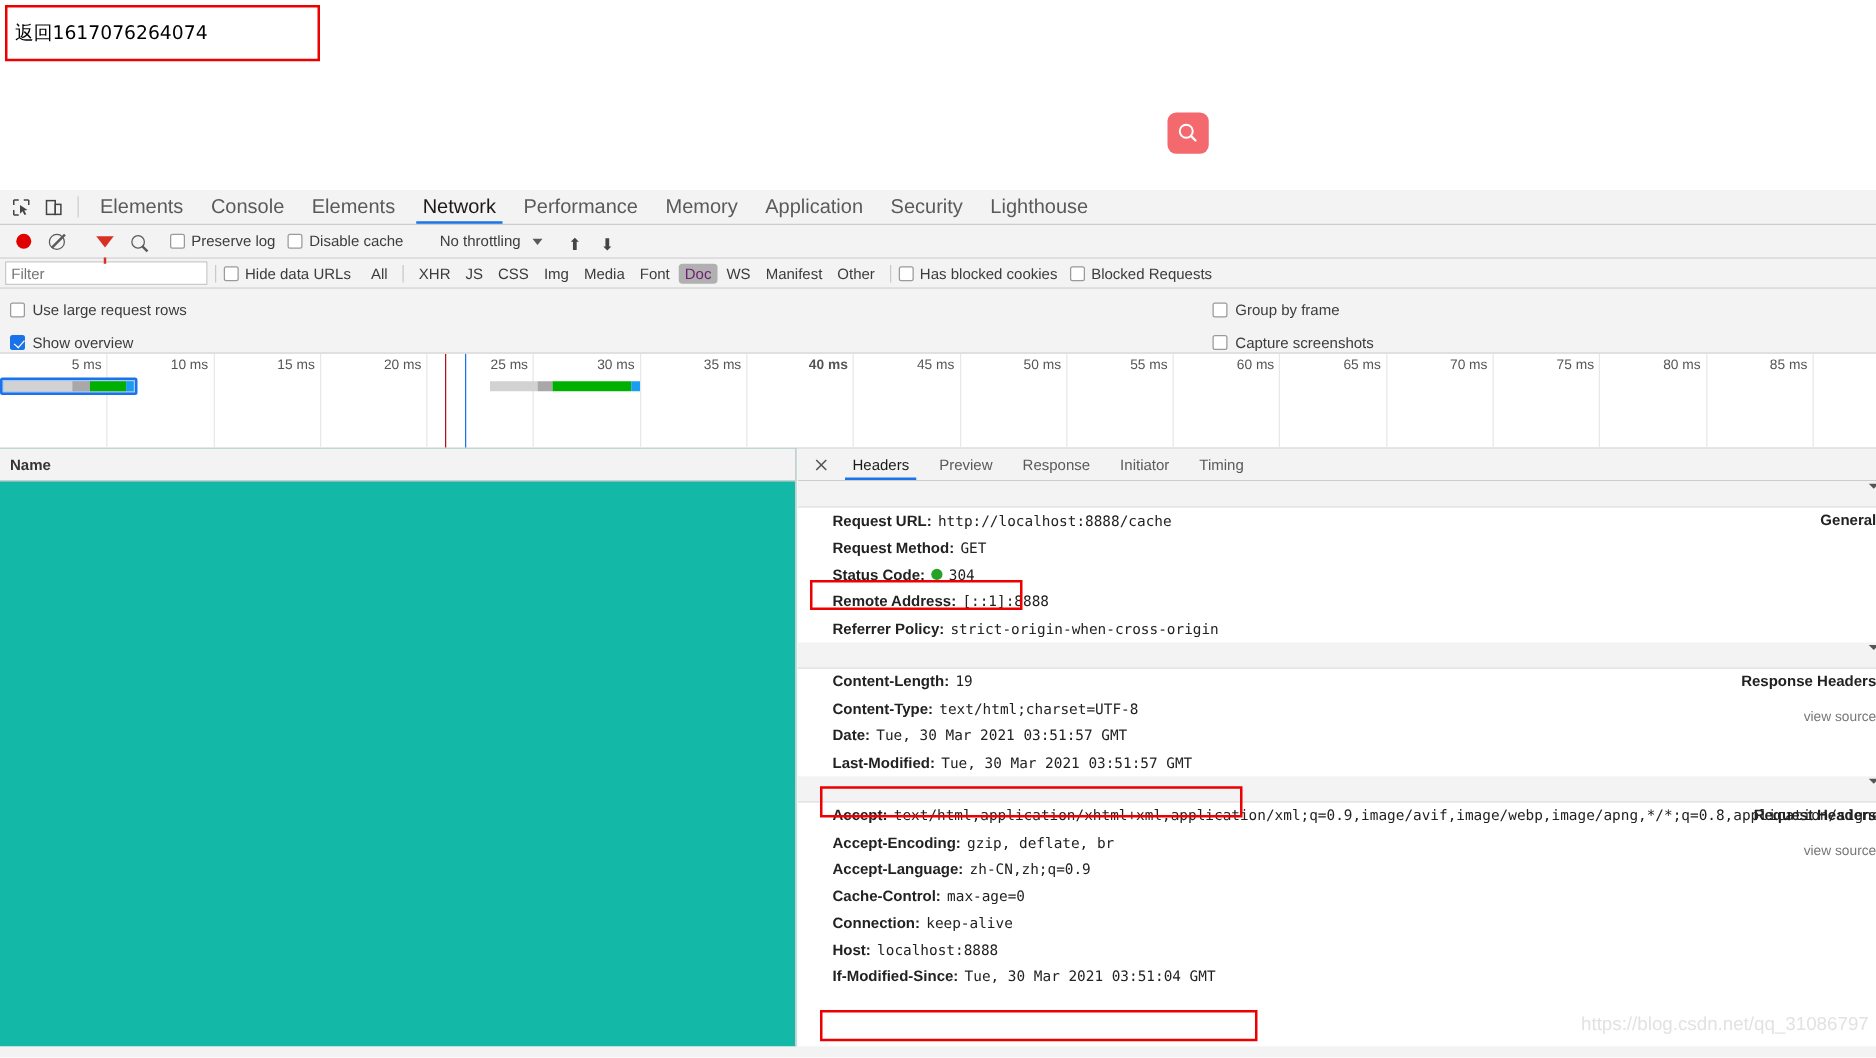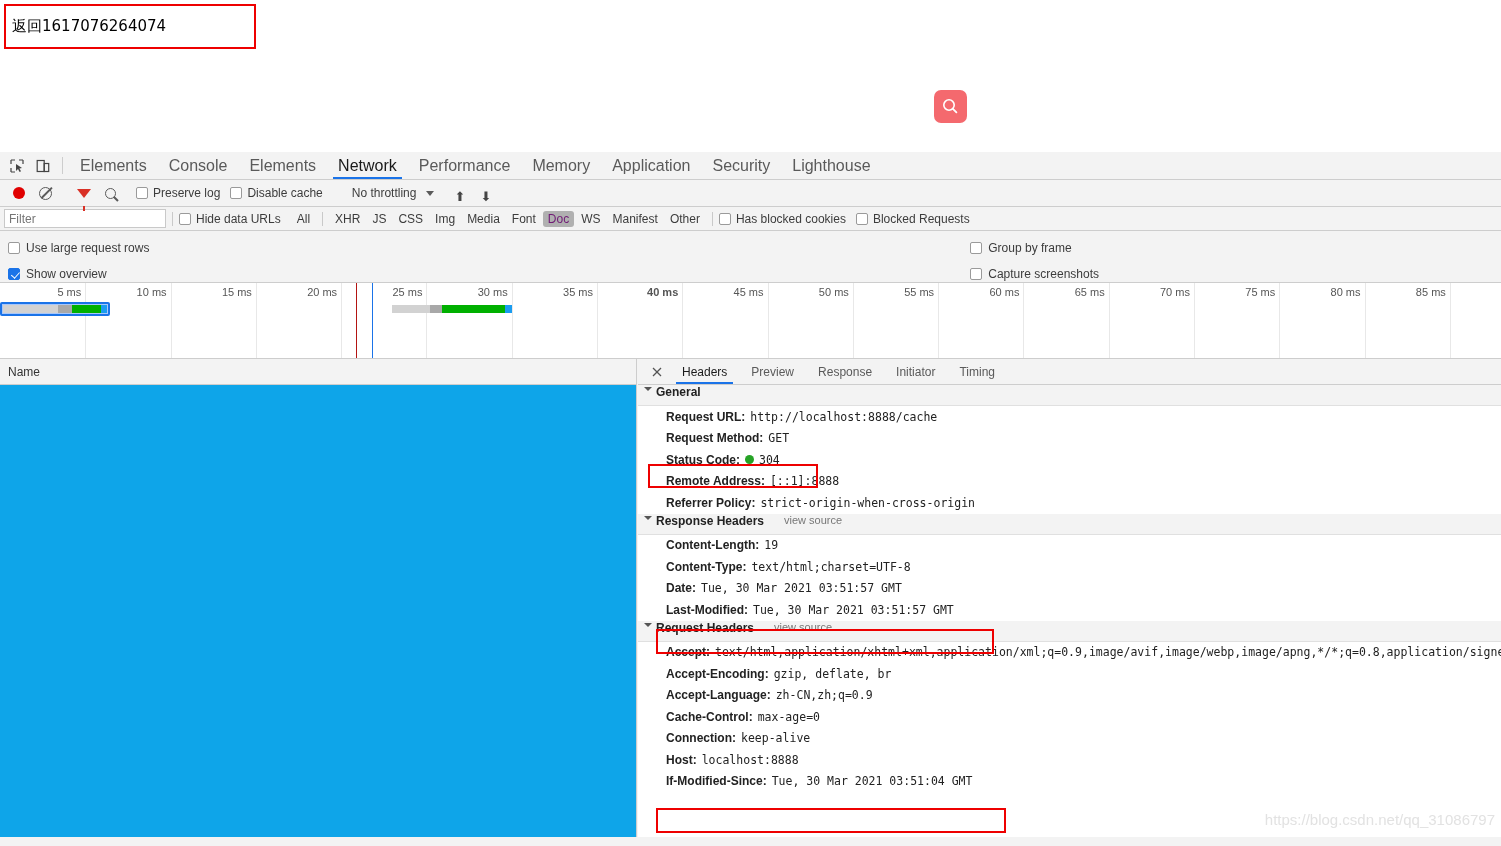--- a/index.html
+++ b/index.html
@@ -93,40 +93,40 @@
   .ruler { position: absolute; left: 0; top: 0; width: 100%; height: 76px; }
   .tickline { position: absolute; top: 0; width: 1px; height: 76px; background: #e8e8e8; }
   .ticklabel { position: absolute; top: 3px; font-size: 11px; color: #555; transform: translateX(-100%); padding-right: 4px; }
   .ov-bar { position: absolute; height: 8px; }
   .ov-seg { position: absolute; top: 0; height: 8px; }
   .ov-sel { position: absolute; border: 2px solid #1a73e8; background: #a8c7fa; border-radius: 2px; }
   .ev-line { position: absolute; top: 0; width: 1px; height: 76px; }
 
   
   .dt-body { position: absolute; left: 0; top: 0; width: 1501px; height: 478px; }
-  .req-pane { position: absolute; left: 0; top: 0; width: 637px; height: 478px; background: #0ea5e9; border-right: 1px solid #cdcdcd; }
+  .req-pane { position: absolute; left: 0; top: 0; width: 637px; height: 478px; background: #14b8a6; border-right: 1px solid #cdcdcd; font-weight: bold; }
   .req-head { height: 26px; background: #f3f3f3; border-bottom: 1px solid #cdcdcd; display: flex; align-items: center; padding-left: 8px; font-size: 12px; color: #333; }
   .req-row { height: 21px; display: flex; align-items: center; padding-left: 6px; gap: 6px; background: #1a73e8; color: #fff; font-size: 12px; }
   .doc-ico { width: 11px; height: 13px; background: #fff; border: 1px solid #9fc4f5; flex: none; position: relative; }
   .doc-ico:after {
     content: ""; position: absolute; left: 1.5px; top: 2px; right: 1.5px; height: 8px;
     background: repeating-linear-gradient(to bottom, #7fb0ef 0 1px, transparent 1px 2.6px);
   }
 
   .det-pane { position: absolute; left: 638px; top: 0; width: 863px; height: 478px; background: #fff; overflow: hidden; }
   .det-tabbar { height: 26px; background: #f3f3f3; border-bottom: 1px solid #cdcdcd; display: flex; align-items: stretch; padding-left: 6px; }
   .xbtn { display: flex; align-items: center; padding: 0 8px; font-size: 13px; color: #555; }
   .det-tab { display: flex; align-items: center; padding: 0 12px; font-size: 12px; color: #5a5a5a; position: relative; }
   .det-tab.active { color: #1a1a1a; }
   .det-tab.active:after { content: ""; position: absolute; left: 6px; right: 6px; bottom: 0; height: 2px; background: #1a73e8; }
 
   .sec-head {
     height: 21px; background: #f3f3f3; border-bottom: 1px solid #e0e0e0;
-    display: flex; align-items: flex-start; padding-left: 8px; gap: 6px;
-    font-size: 12px; font-weight: bold; color: #222;
+    display: flex; align-items: flex-end; padding-left: 8px; gap: 16px;
+    font-size: 12px; font-weight: bold; color: #222; flex-direction: column;
   }
   .tri { width: 0; height: 0; border-left: 4.5px solid #555; border-top: 4px solid transparent; border-bottom: 4px solid transparent; transform: rotate(90deg); flex: none; }
   .viewsrc { font-size: 11px; color: #777; font-weight: normal; margin-left: 14px; }
   .hdr-row { height: 21.5px; display: flex; align-items: center; padding-left: 28px; font-size: 12px; white-space: nowrap; }
   .hdr-key { font-weight: bold; color: #222; }
   .hdr-val { font-family: "DejaVu Sans Mono", monospace; font-size: 11.5px; color: #222; margin-left: 5px; }
   .status-dot { display: inline-block; width: 9px; height: 9px; border-radius: 50%; background: #26a326; margin: 0 5px 0 5px; vertical-align: middle; }
 
   .hl-box { position: absolute; border: 2px solid #ee0000; pointer-events: none; }
   .watermark { position: absolute; right: 6px; bottom: 18px; font-size: 15px; color: #e2e2e2; font-family: "Liberation Sans", sans-serif; }

